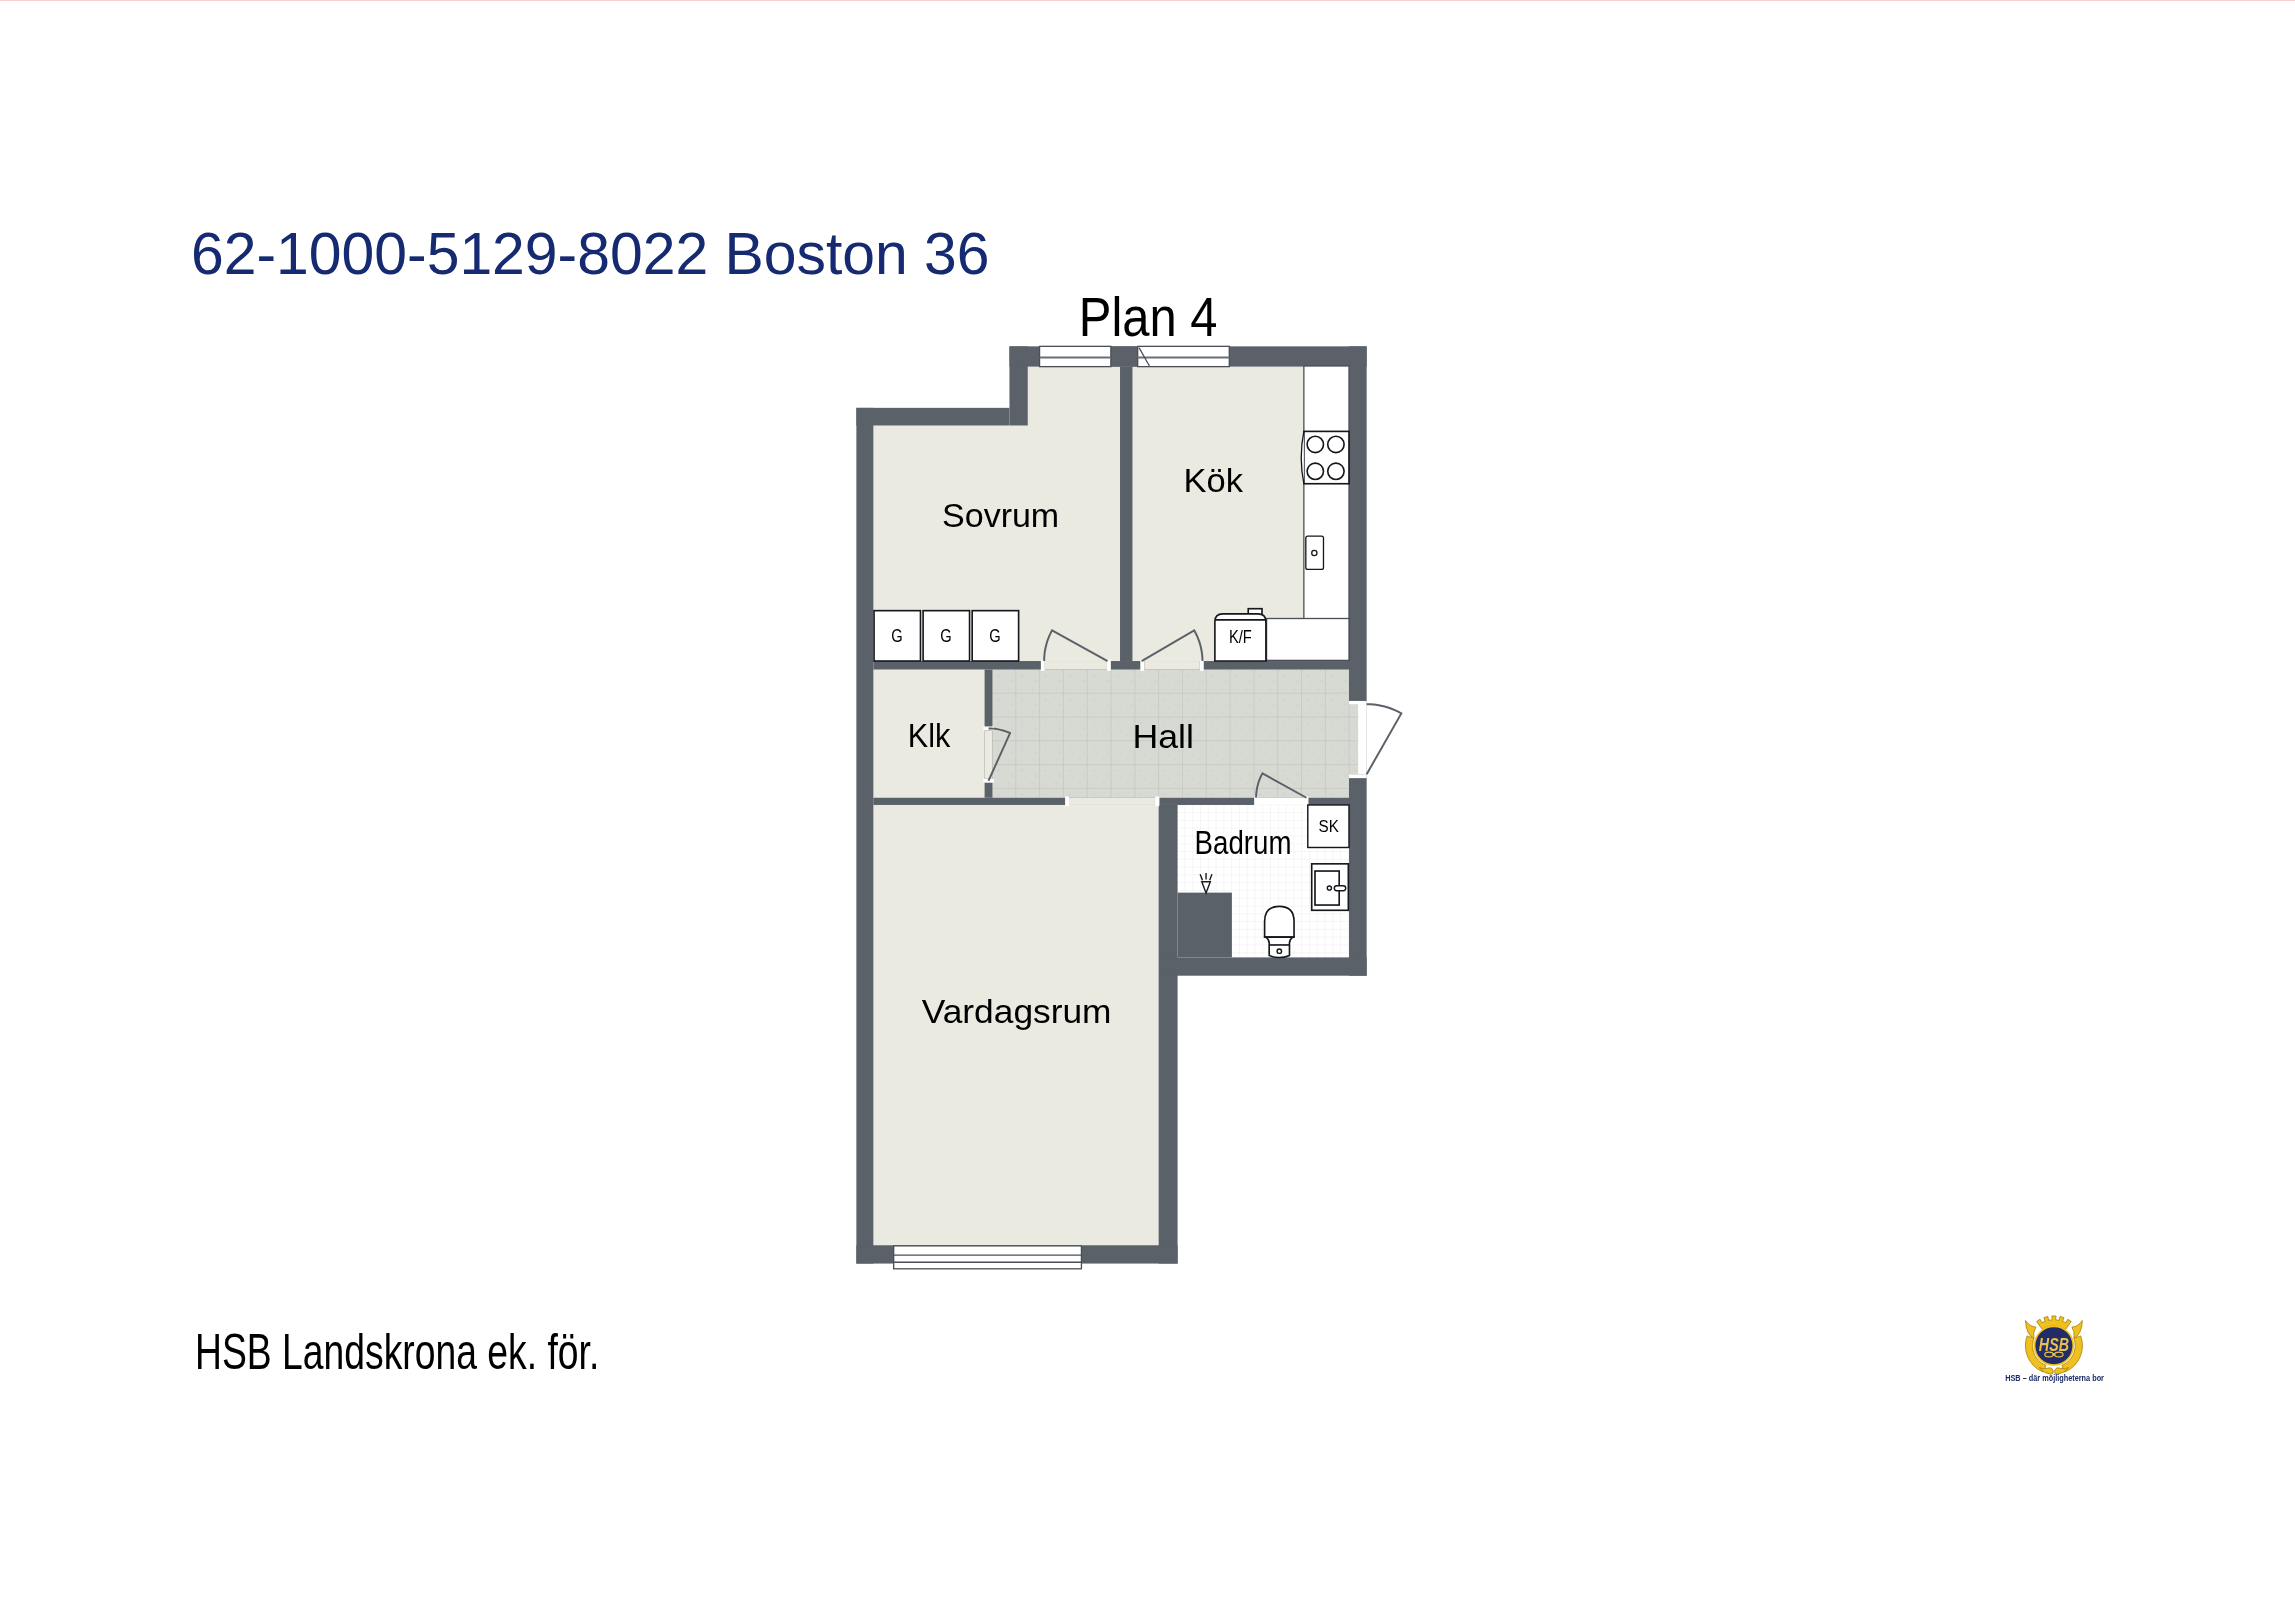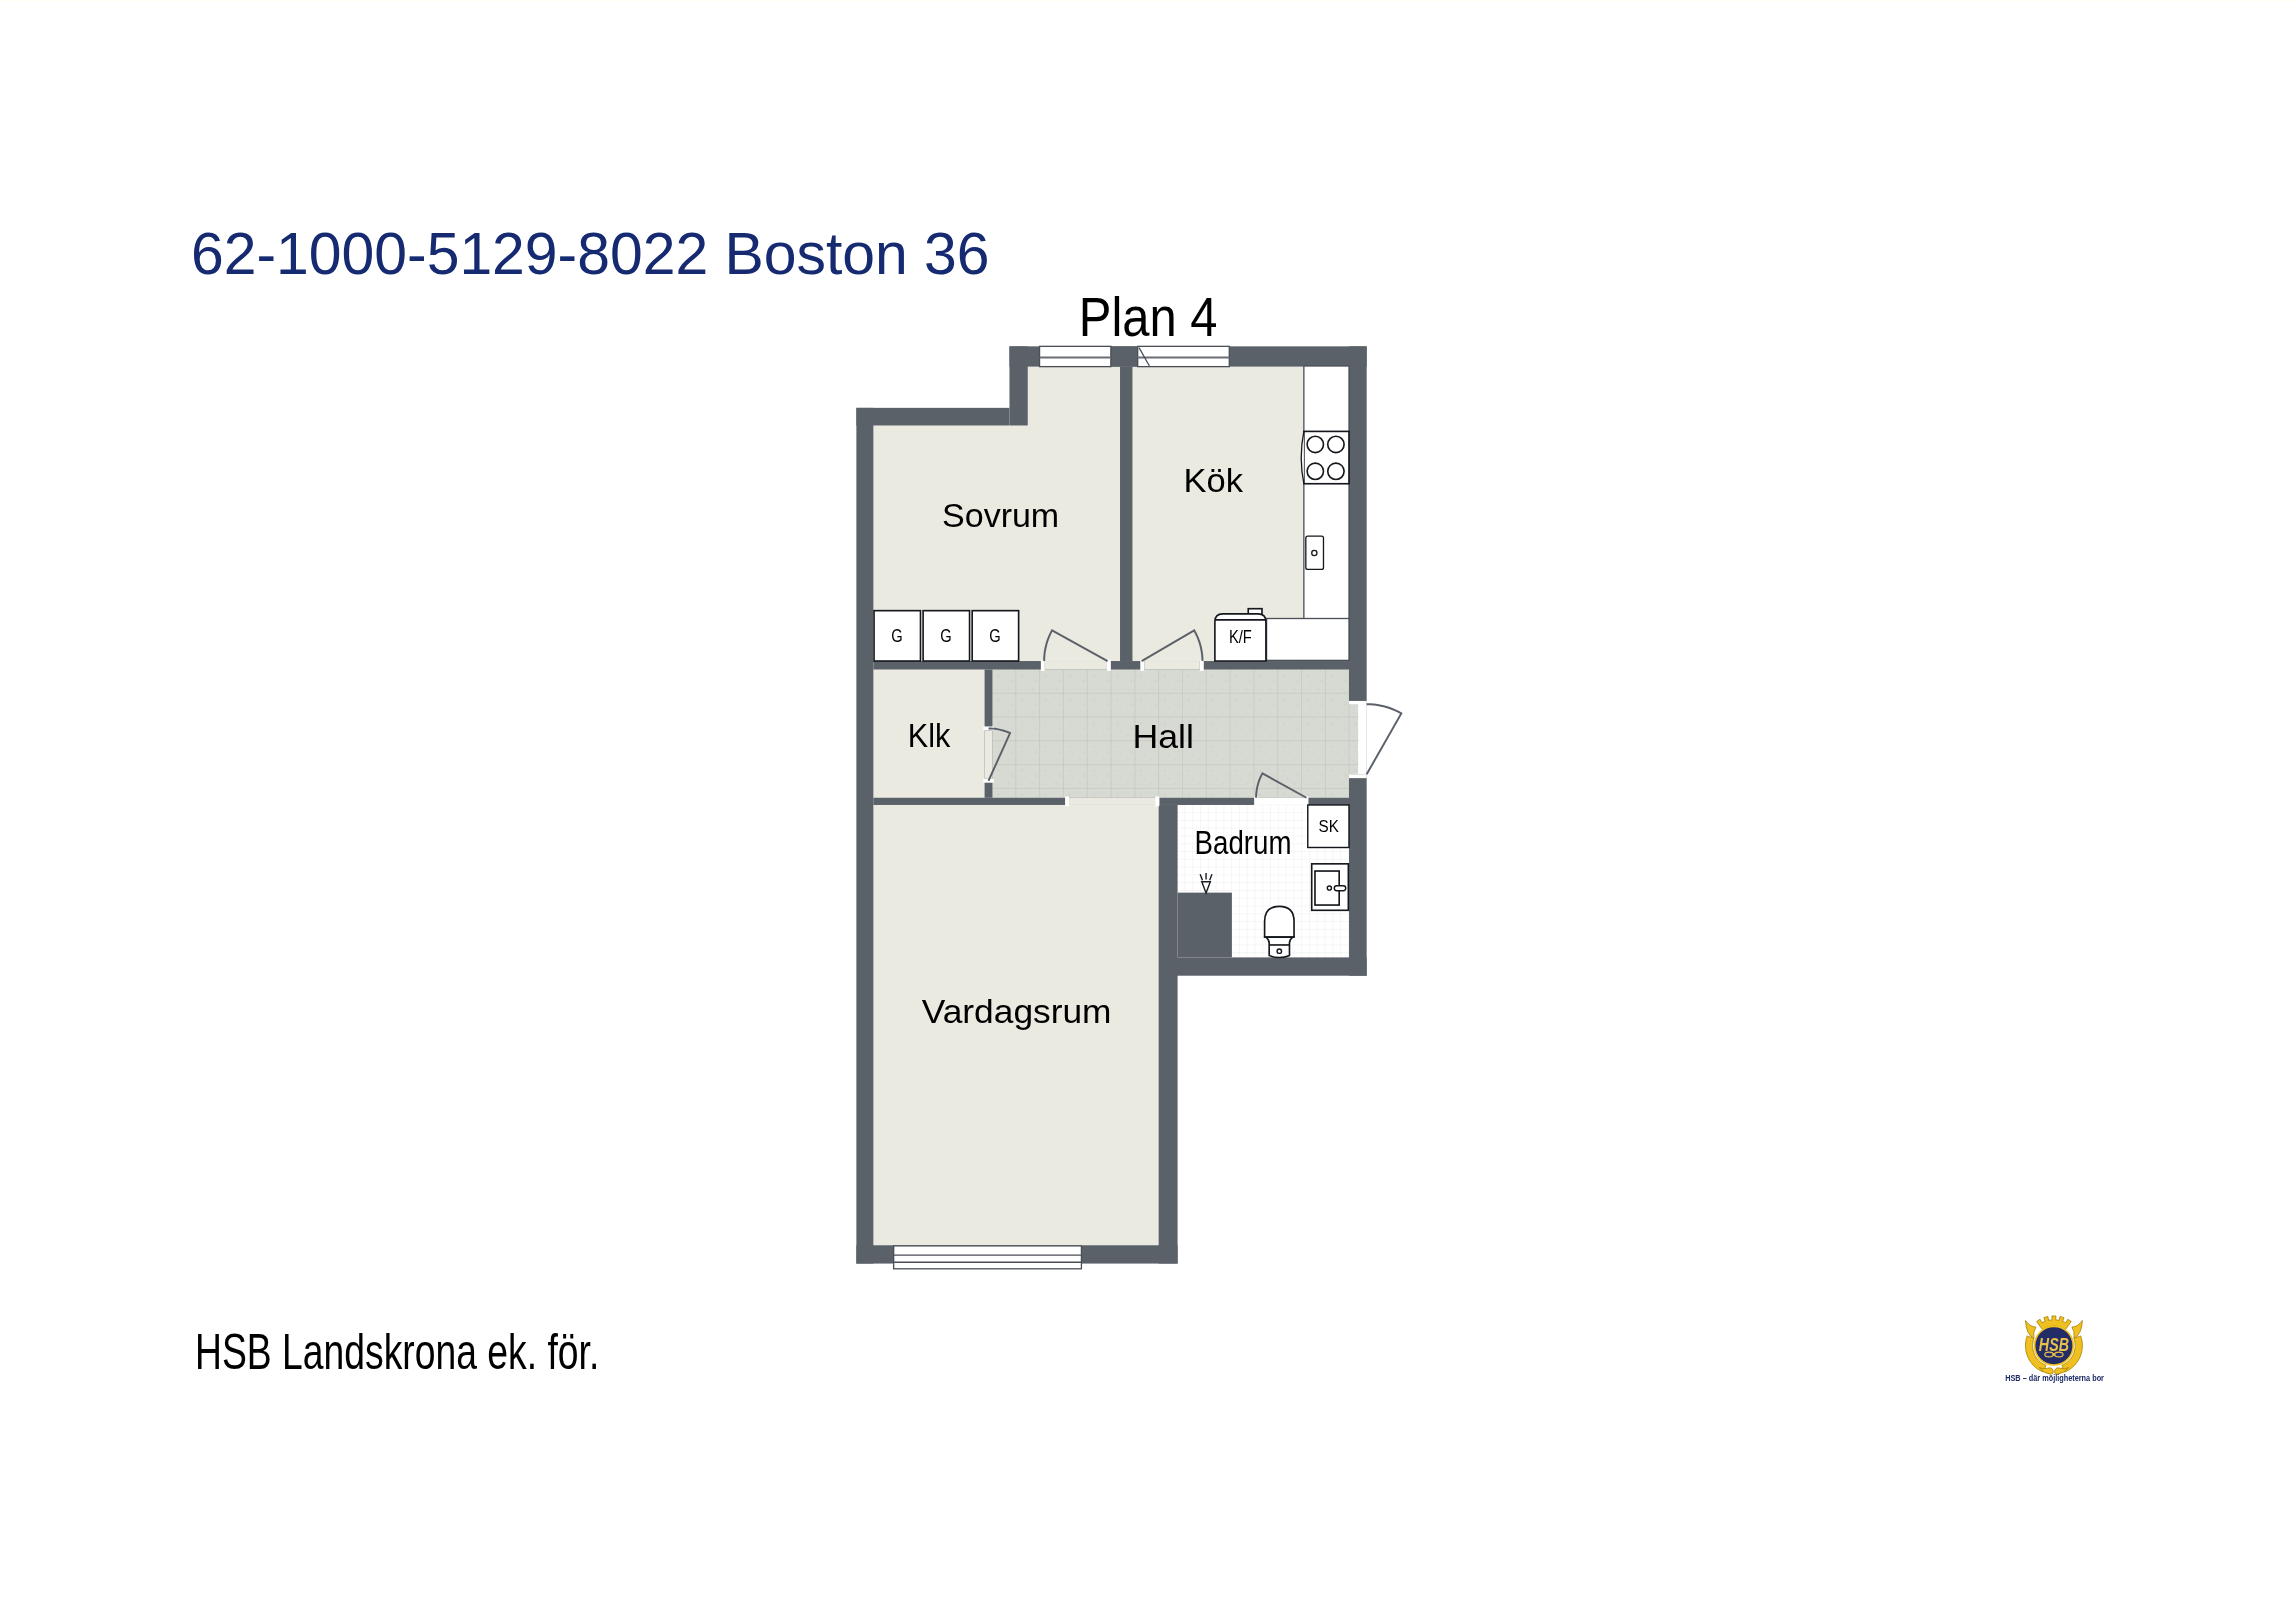--- a/index.html
+++ b/index.html
@@ -1,16 +1,16 @@
 <!DOCTYPE html>
 <html style="font-size:10.5px"><head>
 <meta charset="utf-8">
 <style>
 html,body{margin:0;padding:0;background:#ffffff;}
-#page{position:relative;width:2295px;height:1623px;background:#fef9c3;overflow:hidden;
+#page{position:relative;width:2295px;height:1623px;background:#ef4444;overflow:hidden;
 font-family:"Liberation Sans", sans-serif;}
 svg text{font-family:"Liberation Sans", sans-serif;}
 </style>
 </head>
 <body>
 <div id="page">
 <svg width="2295" height="1623" viewBox="0 0 3508 2480">
 <defs>
 <pattern id="halltile" x="1517" y="1022" width="36.4" height="36.4" patternUnits="userSpaceOnUse">
 <rect width="36.4" height="36.4" fill="#d7dad3"></rect>

